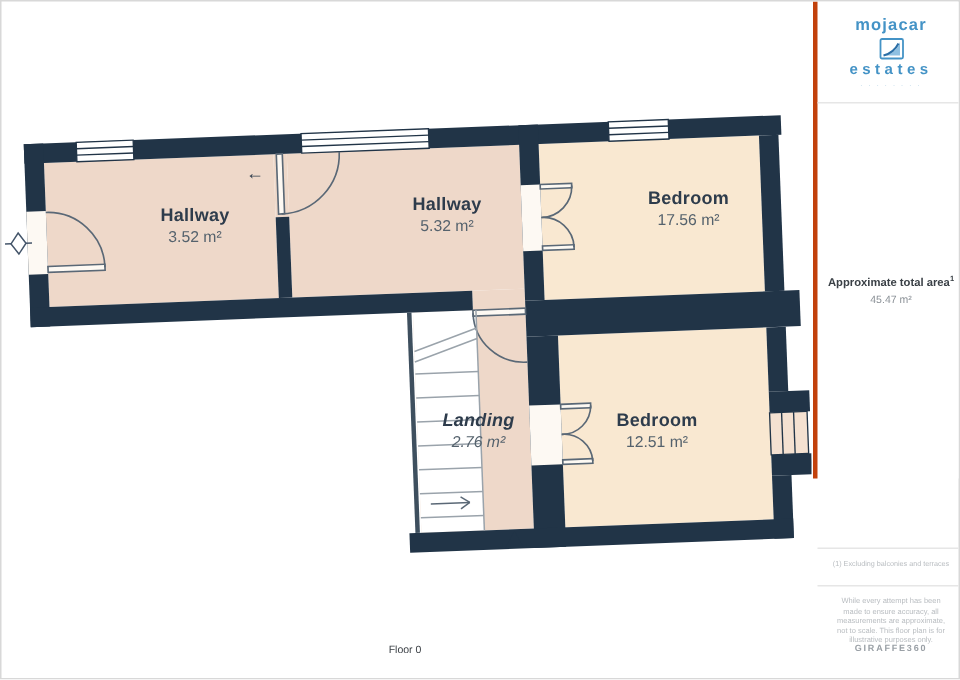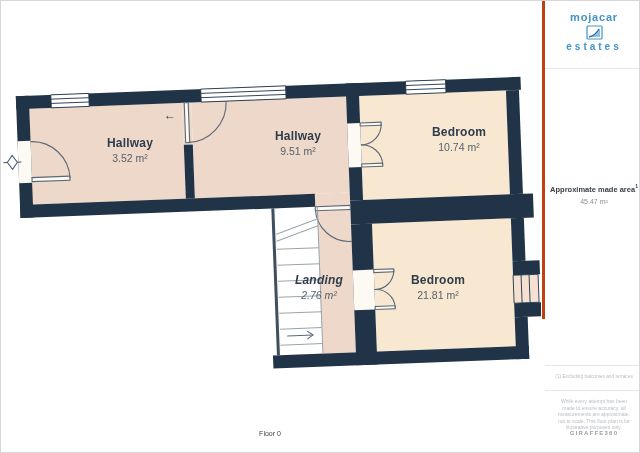--- a/index.html
+++ b/index.html
@@ -155,33 +155,33 @@
     </g>
   </svg>
 
   <div class="overlay">
     <div class="room-label" style="left:129px;top:136px;">
       <div class="room-name">Hallway</div>
       <div class="room-area">3.52 m²</div>
     </div>
     <div class="room-label" style="left:297px;top:129px;">
       <div class="room-name">Hallway</div>
-      <div class="room-area">9.51 m²</div>
+      <div class="room-area">5.32 m²</div>
     </div>
     <div class="room-label" style="left:458px;top:125px;">
       <div class="room-name">Bedroom</div>
-      <div class="room-area">10.74 m²</div>
+      <div class="room-area">17.56 m²</div>
     </div>
     <div class="room-label" style="left:318px;top:273px;font-style:italic;">
       <div class="room-name">Landing</div>
       <div class="room-area">2.76 m²</div>
     </div>
     <div class="room-label" style="left:437px;top:273px;">
       <div class="room-name">Bedroom</div>
-      <div class="room-area">21.81 m²</div>
+      <div class="room-area">12.51 m²</div>
     </div>
 
     <div class="dir-arrow">←</div>
 
     <svg class="watermark" width="24" height="16">
       <polygon points="5,14 11,3 17,14" fill="#213447"></polygon>
       <rect x="0" y="11" width="3" height="3" fill="#213447"></rect>
       <rect x="19" y="11" width="3" height="3" fill="#213447"></rect>
     </svg>
 
@@ -198,21 +198,21 @@
         <path d="M3,12 C7,11 11,8 13,4" fill="none" stroke="#2a6ea6" stroke-width="1.4"></path>
       </svg>
       <div class="logo-line2">estates</div>
       <div class="logo-tagline">· · · · · · · ·</div>
     </div>
 
     <div class="sb-divider" style="top:67px;"></div>
 
     <div class="total-area">
       <div class="ta-label">
-        <span>Approximate made area</span><sup>1</sup>
+        <span>Approximate total area</span><sup>1</sup>
       </div>
       <div class="ta-value">45.47 m²</div>
     </div>
 
     <div class="sb-divider" style="top:364px;"></div>
 
     <div class="footnote">(1) Excluding balconies and terraces</div>
 
     <div class="sb-divider" style="top:389px;"></div>
 

